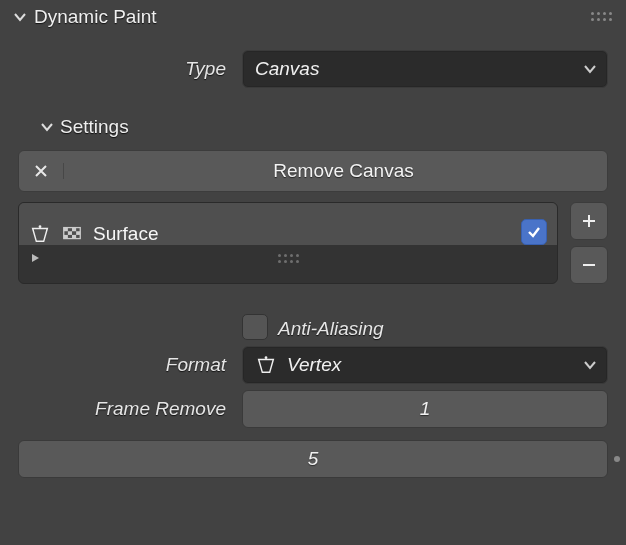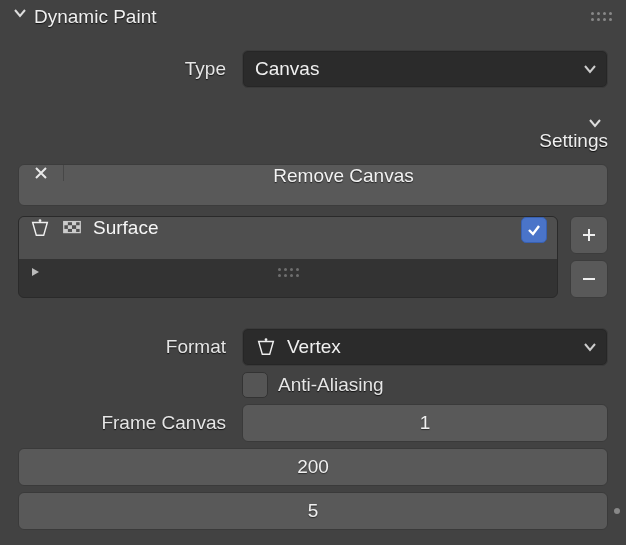--- a/index.html
+++ b/index.html
@@ -11,21 +11,21 @@
     font-family: -apple-system, BlinkMacSystemFont, "Segoe UI", Arial, sans-serif;
     font-size: 19px;
     color: #e8e8e8;
     overflow: hidden;
   }
   .panel {
     padding: 0;
   }
   .header-row {
     display: flex;
-    align-items: flex-start;
+    align-items: center;
     padding: 6px 10px 6px 10px;
     position: relative;
   }
   .header-row .chevron {
     width: 20px;
     display: inline-flex;
     align-items: center;
     justify-content: center;
     margin-right: 4px;
   }
@@ -52,33 +52,34 @@
   }
 
   .body {
     padding: 10px 18px 0 18px;
   }
 
   .prop-row {
     display: flex;
     align-items: center;
     margin: 6px 0;
+    font-style: italic;
   }
   .prop-label {
     width: 208px;
     text-align: right;
     padding-right: 16px;
     color: #e6e6e6;
     text-shadow: 0 1px 1px rgba(0,0,0,0.75);
     font-weight: 400;
   }
   .prop-field {
     flex: 1;
     display: flex;
-    align-items: center;
+    align-items: flex-end;
     gap: 10px;
   }
 
   .dropdown {
     background: #2b2b2b;
     border: 1px solid #3a3a3a;
     border-radius: 6px;
     height: 36px;
     display: flex;
     align-items: center;
@@ -131,34 +132,33 @@
     border-color: #3860b0;
   }
   .cb-label {
     color: #e6e6e6;
     text-shadow: 0 1px 1px rgba(0,0,0,0.75);
   }
 
   
   .subheader {
     display: flex;
-    align-items: flex-end;
+    align-items: center;
     margin: 28px 0 12px 22px;
-    flex-direction: column;
   }
   .subheader .chevron { margin-right: 6px; }
   .subheader-title {
     color: #efefef;
     text-shadow: 0 1px 1px rgba(0,0,0,0.8);
   }
 
   
   .remove-bar {
     display: flex;
-    align-items: flex-start;
+    align-items: center;
     background: #595959;
     border-radius: 6px;
     height: 40px;
     margin: 0 0 10px 0;
     overflow: hidden;
     border: 1px solid #3c3c3c;
     gap: 16px;
   }
   .remove-x {
     width: 44px;
@@ -184,21 +184,21 @@
   }
   .list-box {
     flex: 1;
     background: #333333;
     border: 1px solid #2a2a2a;
     border-radius: 6px;
     overflow: hidden;
   }
   .list-row {
     display: flex;
-    align-items: flex-start;
+    align-items: flex-end;
     height: 42px;
     padding: 0 10px;
     background: #4f4f4f;
     gap: 10px;
   }
   .list-row .row-text {
     flex: 1;
     color: #f6f6f6;
   }
   .list-footer {
@@ -357,62 +357,57 @@
         </div>
         <div class="sq-btn">
           <svg width="16" height="16" viewBox="0 0 16 16">
               <path d="M2 8 L14 8" stroke="#eee" stroke-width="2" fill="none"></path>
             </svg>
         </div>
       </div>
     </div>
 
     <div class="prop-row">
+      <div class="prop-label"></div>
+      <div class="prop-field">
+        <span class="checkbox"></span>
+        <span class="cb-label">Anti-Aliasing</span>
+      </div>
+    </div>
+
+    <div class="prop-row">
       <div class="prop-label">Format</div>
       <div class="prop-field">
         <div class="dropdown">
           <span class="dd-icon">
             <svg width="22" height="22" viewBox="0 0 24 24">
               <path d="M4 6 L20 6 L16 20 L8 20 Z" fill="none" stroke="#eee" stroke-width="1.6"></path>
               <circle cx="12" cy="4" r="1.5" fill="#eee"></circle>
             </svg>
           </span>
           <span class="dd-text">Vertex</span>
           <span class="dd-chevron">
             <svg width="14" height="14" viewBox="0 0 14 14">
                 <path d="M2 4 L7 10 L12 4" fill="none" stroke="#ccc" stroke-width="2"></path>
               </svg>
           </span>
         </div>
       </div>
     </div>
 
-    <div class="prop-row">
-      <div class="prop-label"></div>
-      <div class="prop-field">
-        <span class="checkbox"></span>
-        <span class="cb-label">Anti-Aliasing</span>
-      </div>
-    </div>
-
     <div class="prop-row row-rel">
-      <div class="prop-label">Frame Canvas</div>
+      <div class="prop-label">Frame Remove</div>
       <div class="prop-field">
         <div class="numfield">
           <span>1</span>
         </div>
       </div>
     </div>
 
     <div class="prop-row row-rel">
-      <div class="prop-field">
-        <div class="numfield">
-          <span>200</span>
-        </div>
-      </div>
     </div>
 
     <div class="prop-row row-rel">
       <div class="prop-field">
         <div class="numfield">
           <span>5</span>
         </div>
       </div>
       <span class="decor-dot" style="top:50%;transform:translateY(-50%);right:-12px;"></span>
     </div>

